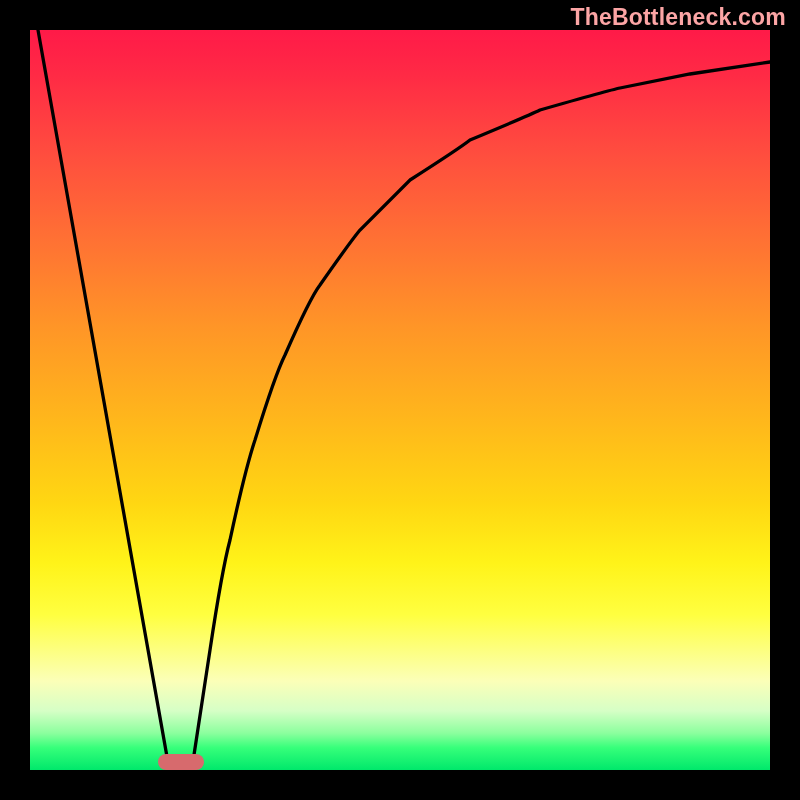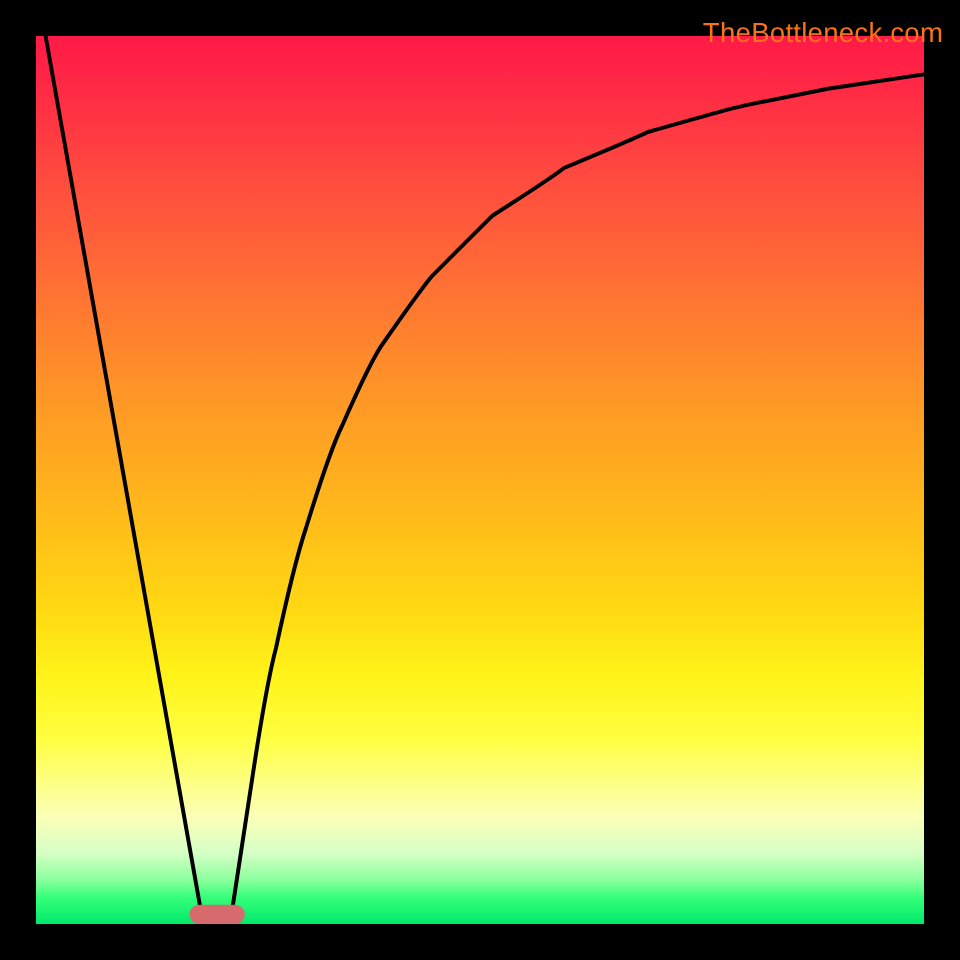--- a/index.html
+++ b/index.html
@@ -35,25 +35,25 @@
       #ffff40 79%,
       #fbffb8 88%,
       #d6ffc6 92%,
       #8cff9e 95%,
       #36ff7a 97%,
       #00e86b 100%
     );
   }
   .watermark {
     position: absolute;
-    top: 14px;
+    top: 4px;
     right: 14px;
-    color: #f97316;
+    color: #fca5a5;
     font-size: 23px;
-    font-weight: 400;
+    font-weight: 700;
     letter-spacing: 0.2px;
     user-select: none;
   }
   svg.curve {
     position: absolute;
     inset: 0;
     width: 100%;
     height: 100%;
     overflow: visible;
   }

